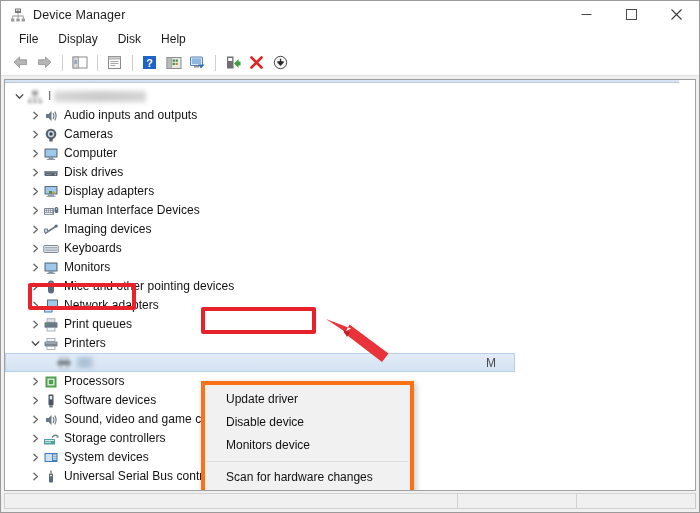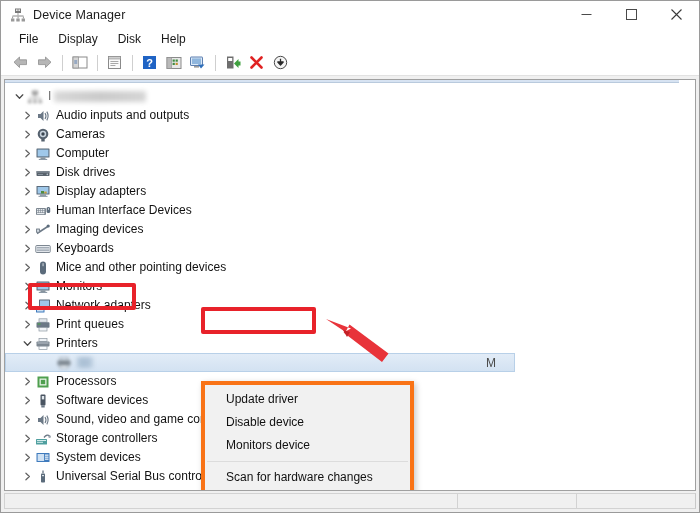--- a/index.html
+++ b/index.html
@@ -153,21 +153,21 @@
     margin-left: 5px;
     line-height: 19px;
     letter-spacing: 0.05px;
   }
   .ticon {
     width: 16px; height: 16px;
     min-width: 16px;
     position: relative;
   }
   .lvl0 { padding-left: 6px; }
-  .lvl1 { padding-left: 14px; }
+  .lvl1 { padding-left: 22px; }
   .lvl2 { padding-left: 50px; }
 
   
   #row-selected {
     background: linear-gradient(to bottom,#e2ecf7 0%, #d3e2f2 100%);
     border: 1px solid #b8d0e8;
     box-sizing: border-box;
     width: 510px;
   }
   .redacted {
@@ -574,42 +574,42 @@
         </div>
 
         <div class="trow lvl1">
           <span class="chev">
             <svg width="9" height="9" viewBox="0 0 9 9">
                 <path d="M2.9 1.2 L6.4 4.5 L2.9 7.8" stroke="#606060" stroke-width="1.2" fill="none" stroke-linecap="round" stroke-linejoin="round"></path>
               </svg>
           </span>
           <span class="ticon">
             <svg width="16" height="16" viewBox="0 0 16 16">
-              <rect x="5" y="1.5" width="6" height="13" rx="3" fill="#5b6b7b"></rect>
-              <rect x="7.6" y="3.2" width="0.9" height="3" fill="#e0e6ec"></rect>
-            </svg>
-          </span>
-          <span class="tlabel">Mice and other pointing devices</span>
-        </div>
-
-        <div class="trow lvl1">
-          <span class="chev">
-            <svg width="9" height="9" viewBox="0 0 9 9">
-                <path d="M2.9 1.2 L6.4 4.5 L2.9 7.8" stroke="#606060" stroke-width="1.2" fill="none" stroke-linecap="round" stroke-linejoin="round"></path>
-              </svg>
-          </span>
-          <span class="ticon">
-            <svg width="16" height="16" viewBox="0 0 16 16">
               <rect x="1.5" y="2.5" width="13" height="9" rx="0.6" fill="#5b6b7b"></rect>
               <rect x="2.6" y="3.6" width="10.8" height="6.8" fill="#9fc8ea"></rect>
               <rect x="5.5" y="11.5" width="5" height="1.4" fill="#7a8894"></rect>
               <rect x="3.8" y="12.9" width="8.4" height="1.1" fill="#8d9aa6"></rect>
             </svg>
           </span>
           <span class="tlabel">Monitors</span>
+        </div>
+
+        <div class="trow lvl1">
+          <span class="chev">
+            <svg width="9" height="9" viewBox="0 0 9 9">
+                <path d="M2.9 1.2 L6.4 4.5 L2.9 7.8" stroke="#606060" stroke-width="1.2" fill="none" stroke-linecap="round" stroke-linejoin="round"></path>
+              </svg>
+          </span>
+          <span class="ticon">
+            <svg width="16" height="16" viewBox="0 0 16 16">
+              <rect x="5" y="1.5" width="6" height="13" rx="3" fill="#5b6b7b"></rect>
+              <rect x="7.6" y="3.2" width="0.9" height="3" fill="#e0e6ec"></rect>
+            </svg>
+          </span>
+          <span class="tlabel">Mice and other pointing devices</span>
         </div>
 
         <div class="trow lvl1">
           <span class="chev">
             <svg width="9" height="9" viewBox="0 0 9 9">
                 <path d="M2.9 1.2 L6.4 4.5 L2.9 7.8" stroke="#606060" stroke-width="1.2" fill="none" stroke-linecap="round" stroke-linejoin="round"></path>
               </svg>
           </span>
           <span class="ticon">
             <svg width="16" height="16" viewBox="0 0 16 16">

